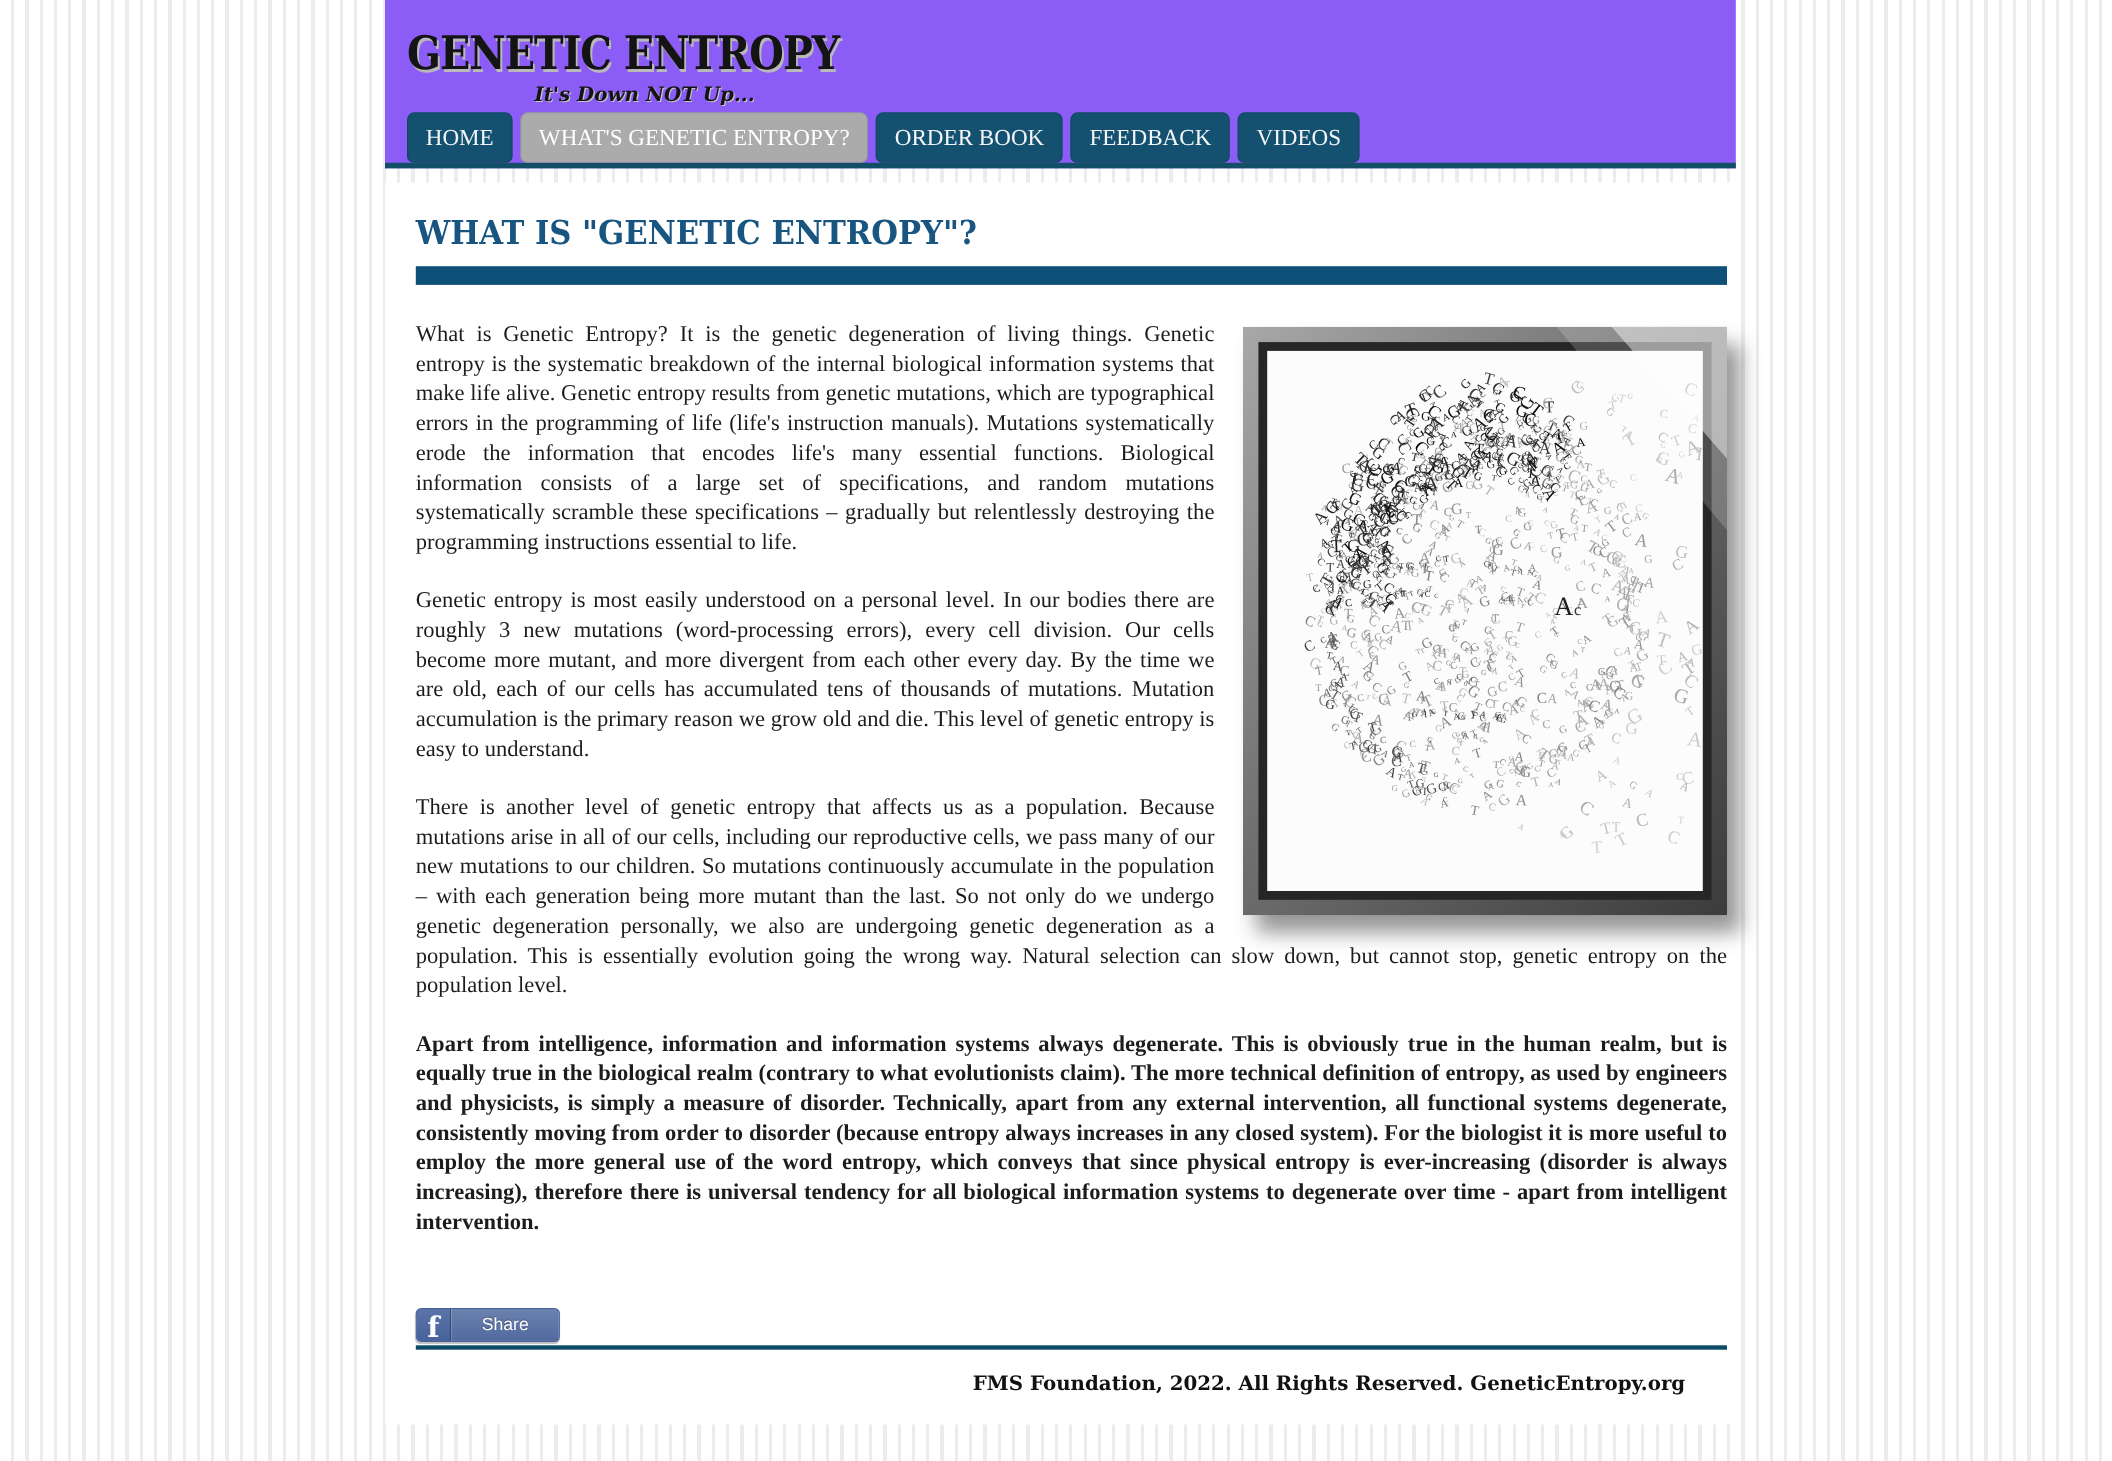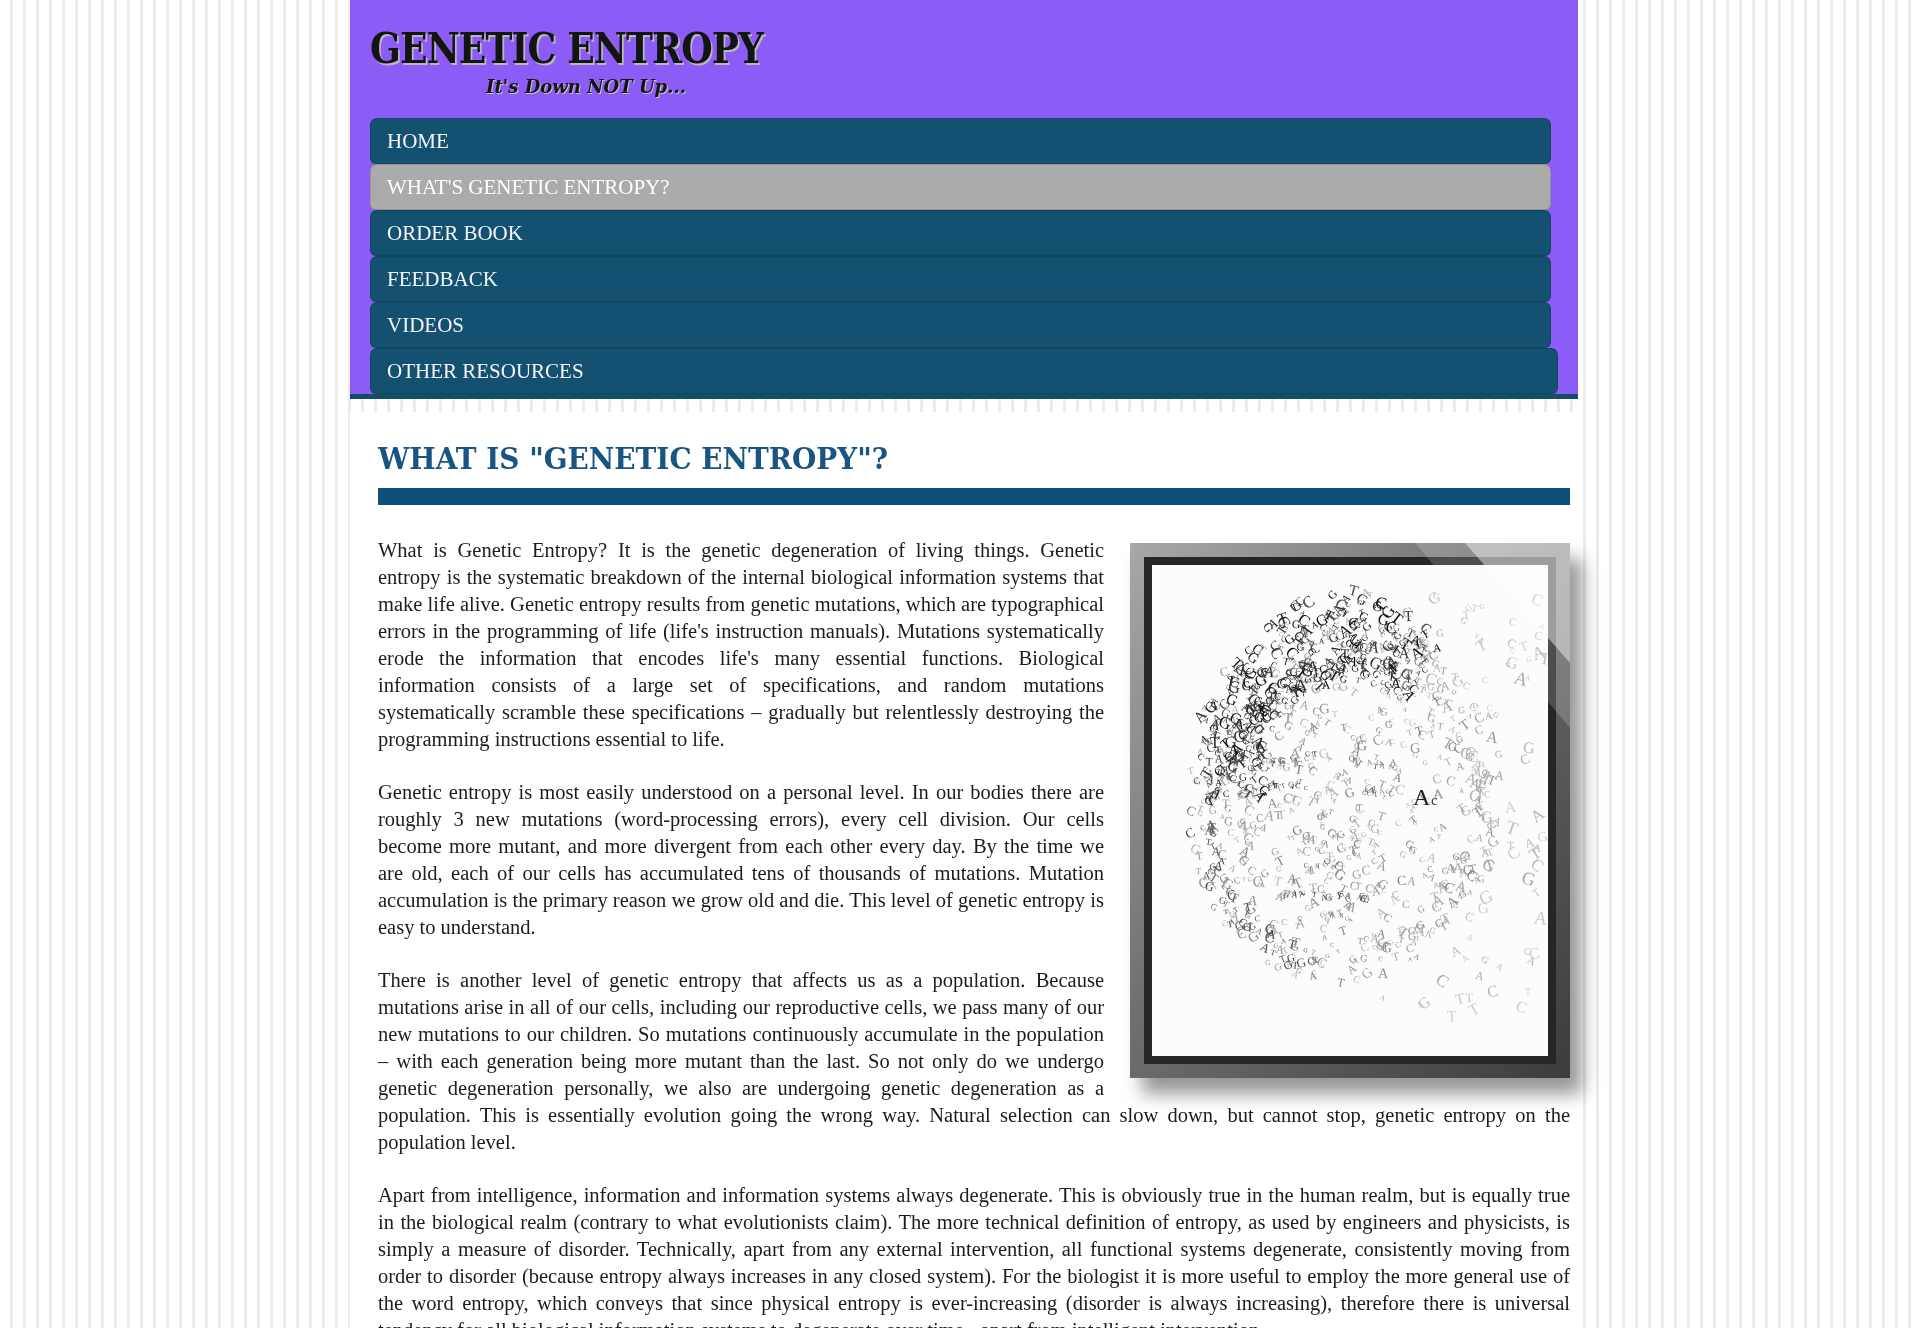--- a/index.html
+++ b/index.html
@@ -34,21 +34,21 @@
   .site-tagline {
     font-family: "DejaVu Serif", serif;
     font-style: italic;
     font-weight: 700;
     font-size: 18px;
     line-height: 30px;
     margin-left: 116px;
     color: #141414;
     text-shadow: 1px 1px 0 #c4c4c4;
   }
-  .nav-row { margin-top: 16px; display: flex; flex-direction: column; }
+  .nav-row { display: flex; }
   .tab {
     display: block;
     height: 46px;
     line-height: 46px;
     padding: 0 17px;
     margin-right: 7px;
     background: #14506F;
     color: #f3f6f8;
     font-family: "Liberation Serif", serif;
     font-size: 21px;
@@ -77,21 +77,21 @@
     letter-spacing: 0px;
     color: #185580;
     transform: scaleX(0.93);
     transform-origin: left center;
     white-space: nowrap;
   }
   .heading-bar { height: 17px; background: #0F5078; margin-top: 12px; }
 
   .body-copy { margin-top: 32px; font-size: 20.5px; line-height: 27px; }
   .body-copy p { text-align: justify; margin-bottom: 26px; color: #1c1c1c; }
-  .body-copy p:last-child { margin-bottom: 3px; }
+  .body-copy p:last-child { margin-bottom: 3px; font-weight: bold; }
 
   figure.artwork {
     float: right;
     width: 440px;
     height: 535px;
     margin: 6px 0 18px 26px;
   }
   figure.artwork svg { filter: drop-shadow(12px 16px 9px rgba(45,45,45,0.5)); }
 
   
@@ -147,21 +147,20 @@
   <div class="header-panel">
     <div class="site-title">GENETIC ENTROPY</div>
     <div class="site-tagline">It's Down NOT Up...</div>
 
     <nav class="nav-row">
       <a class="tab">HOME</a>
       <a class="tab active">WHAT'S GENETIC ENTROPY?</a>
       <a class="tab">ORDER BOOK</a>
       <a class="tab">FEEDBACK</a>
       <a class="tab">VIDEOS</a>
-      <a class="tab">OTHER RESOURCES</a>
     </nav>
   </div>
 
   <div class="stripe-gap"></div>
 
   <div class="content-panel">
     <h1 class="page-heading">WHAT IS "GENETIC ENTROPY"?</h1>
     <div class="heading-bar"></div>
 
     <div class="body-copy">

